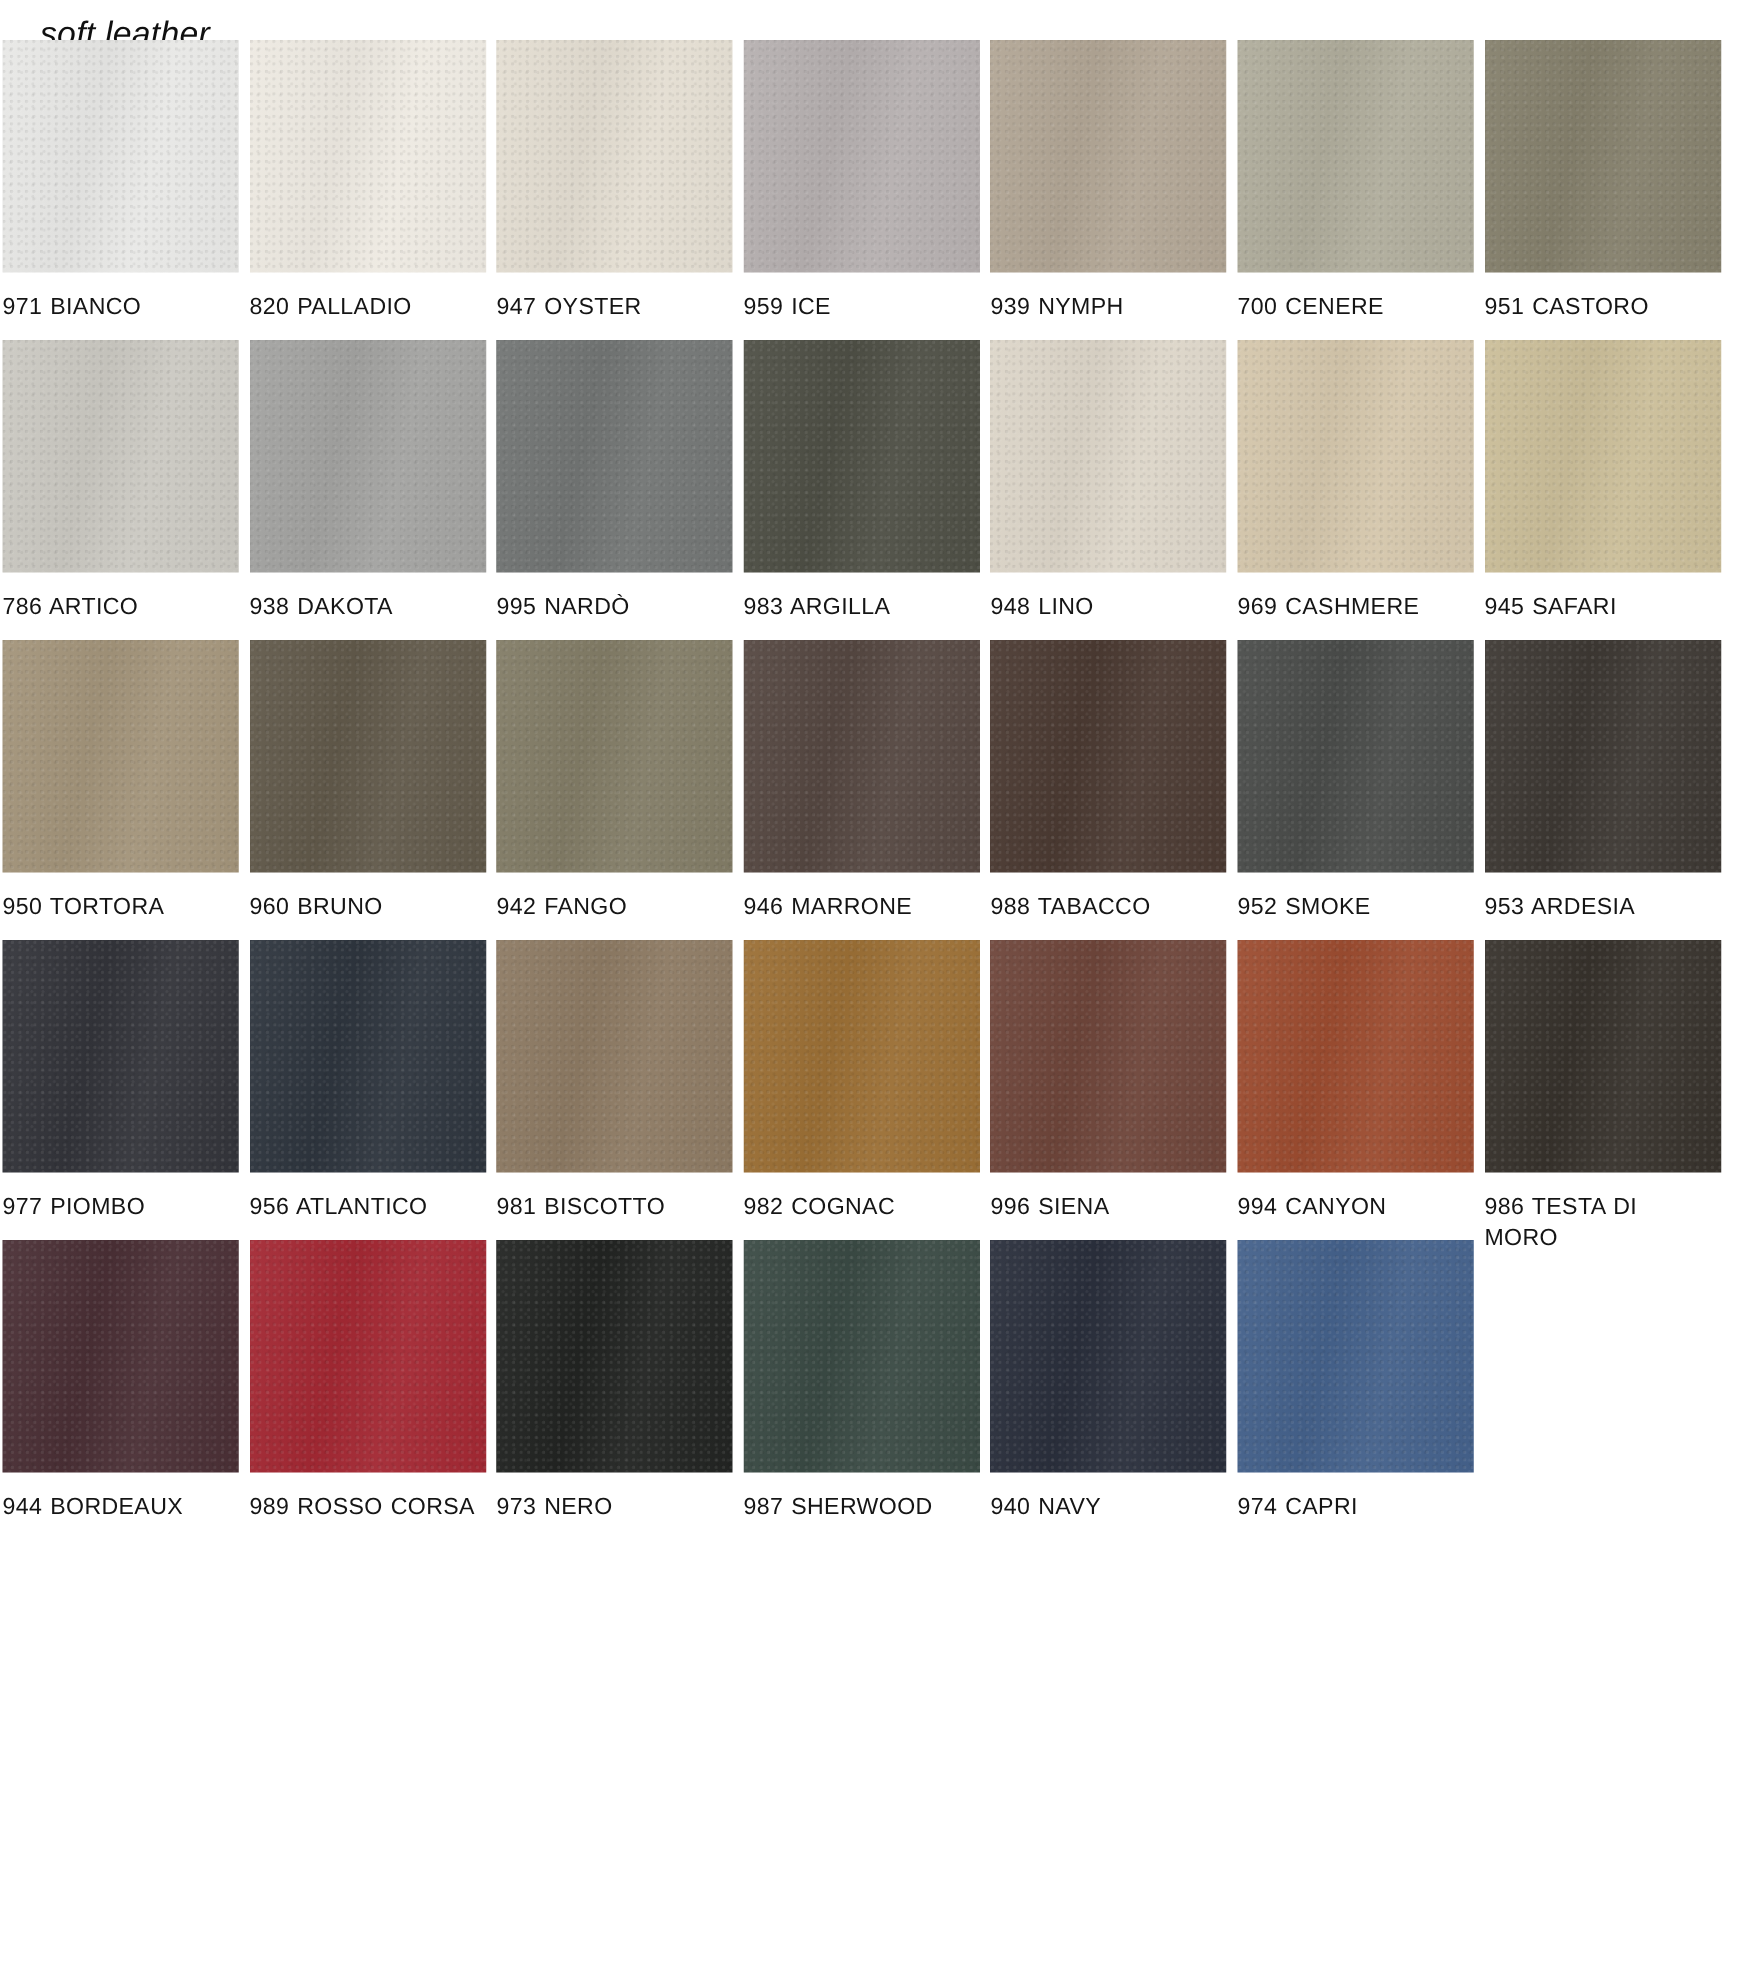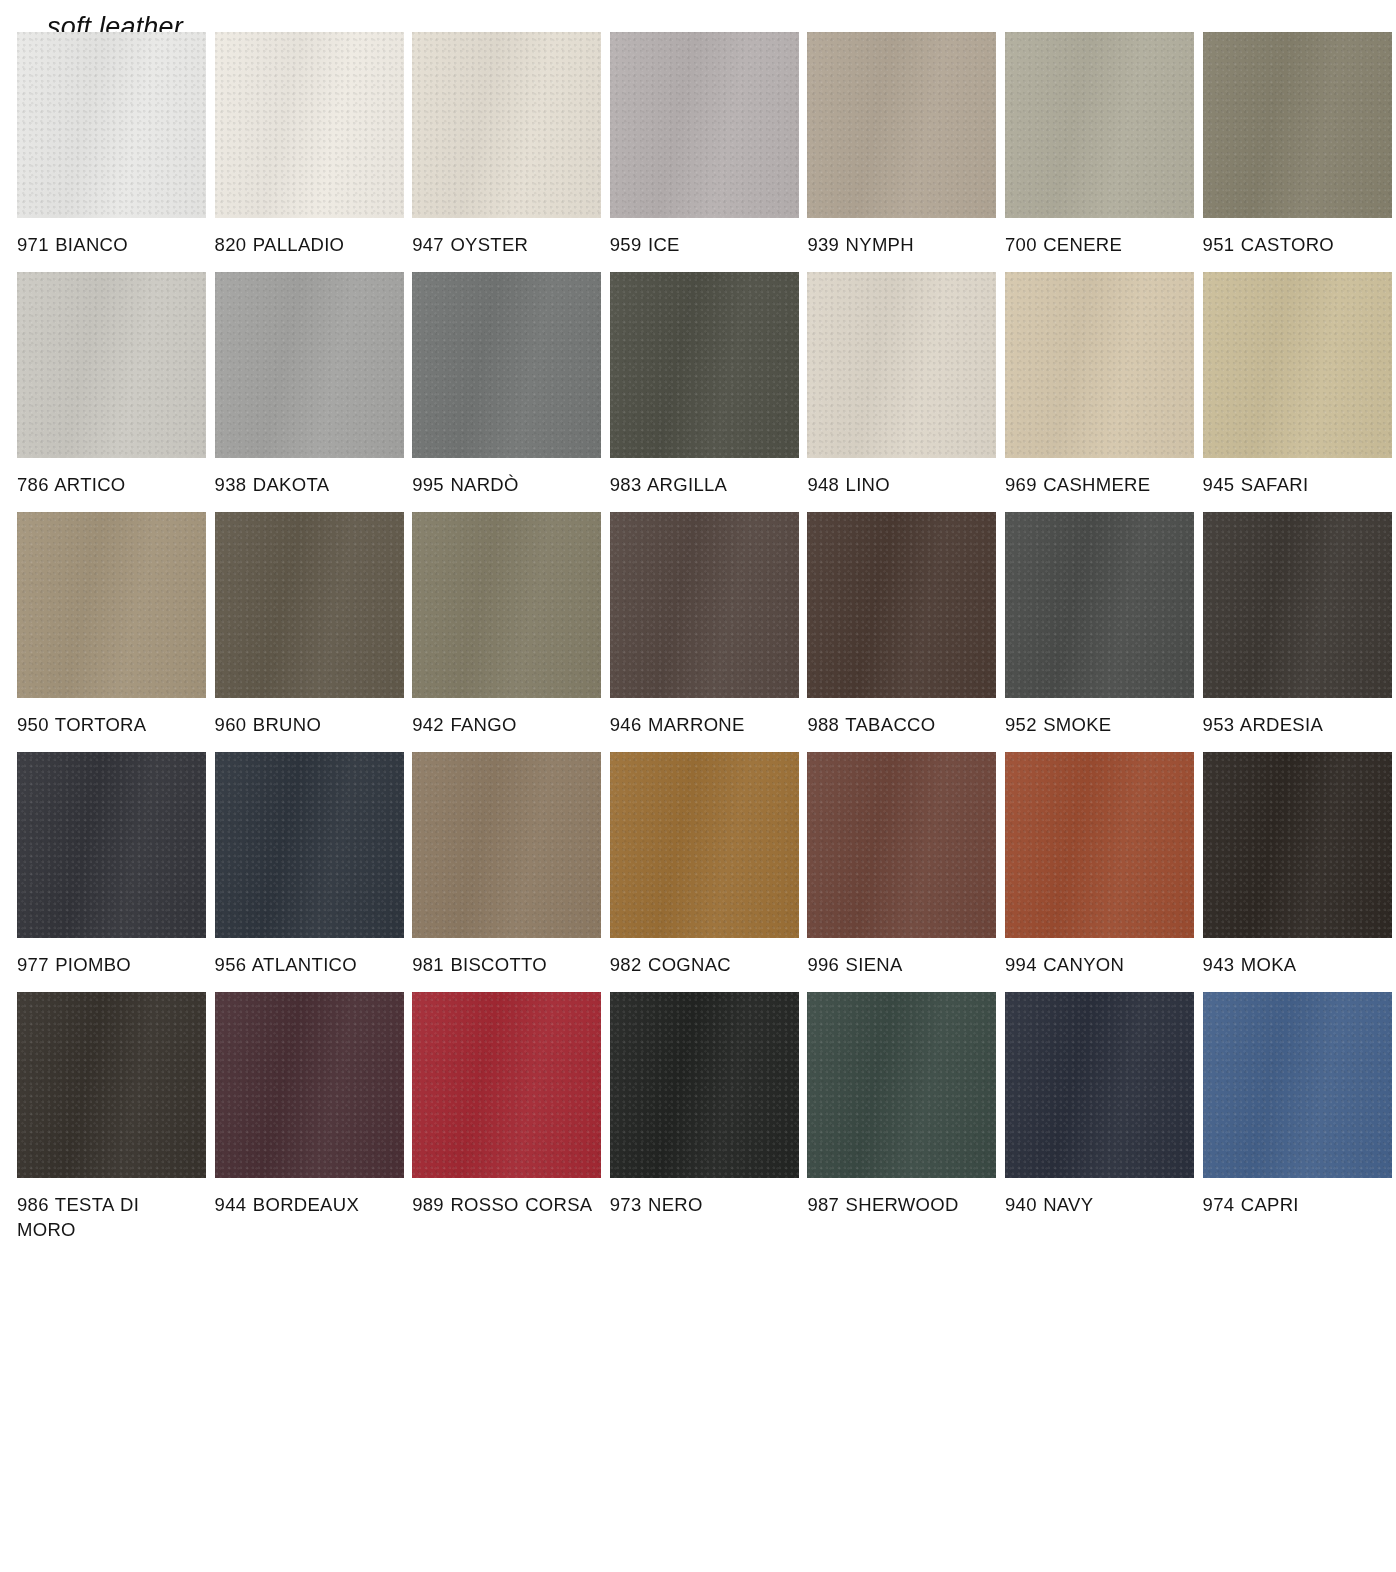--- a/index.html
+++ b/index.html
@@ -13,21 +13,21 @@
     height: 1572px;
     font-family: "Liberation Sans", sans-serif;
     color: #1a1a1a;
     overflow: hidden;
   }
   .page {
     position: relative;
     width: 1396px;
     height: 1136px;
     box-sizing: border-box;
-    padding: 0 0 0 17px;
+    padding: 0 0 0 2px;
   }
   .title {
     font-size: 27px;
     font-style: italic;
     font-weight: 400;
     letter-spacing: 0.2px;
     color: #101010;
     margin: 0;
     padding: 14px 0 6px 30px;
     line-height: 1;
@@ -199,24 +199,20 @@
       </div>
       <div class="cell">
         <div class="swatch" style="background-color: rgb(110, 69, 58);"></div>
         <div class="label">996 SIENA</div>
       </div>
       <div class="cell">
         <div class="swatch" style="background-color: rgb(156, 76, 48);"></div>
         <div class="label">994 CANYON</div>
       </div>
       <div class="cell">
-        <div class="swatch" style="background-color: rgb(46, 40, 35);"></div>
-        <div class="label">943 MOKA</div>
-      </div>
-      <div class="cell">
         <div class="swatch" style="background-color: rgb(55, 50, 44);"></div>
         <div class="label">986 TESTA DI MORO</div>
       </div>
       <div class="cell">
         <div class="swatch" style="background-color: rgb(74, 47, 53);"></div>
         <div class="label">944 BORDEAUX</div>
       </div>
       <div class="cell">
         <div class="swatch" style="background-color: rgb(163, 40, 51);"></div>
         <div class="label">989 ROSSO CORSA</div>

